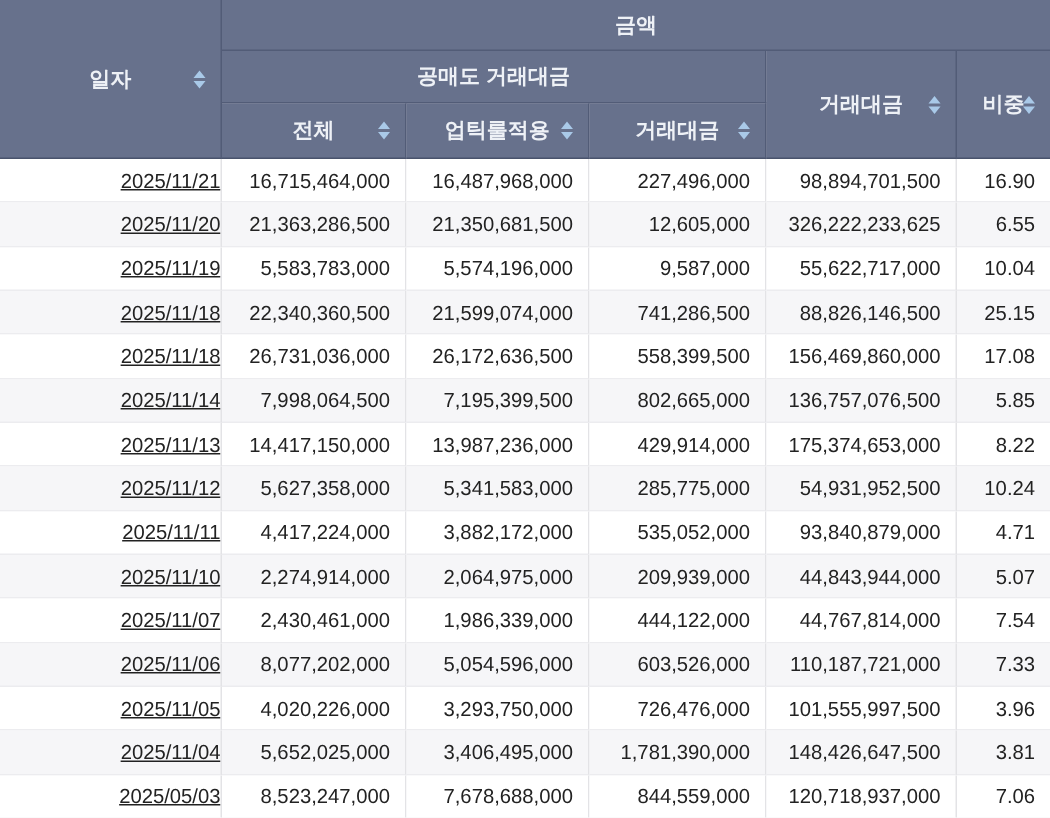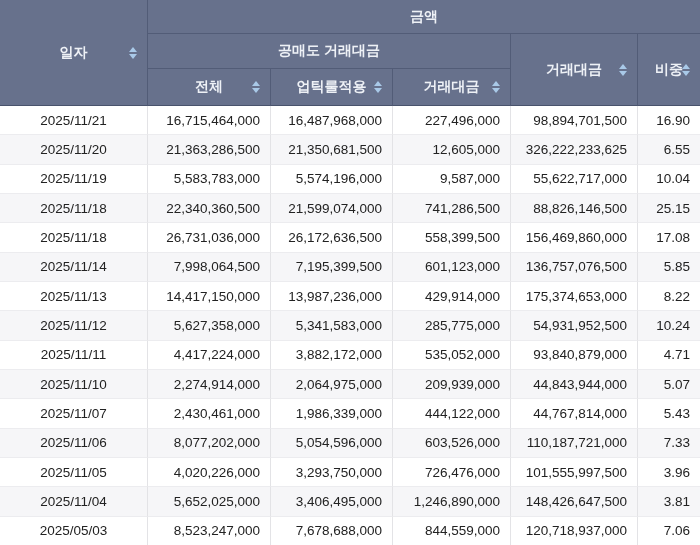--- a/index.html
+++ b/index.html
@@ -61,21 +61,21 @@
     text-align: right;
     padding: 0 10px 0 0;
     border-right: 1px solid #e3e3e6;
     border-bottom: 1px solid #ececef;
     background: #ffffff;
     white-space: nowrap;
     overflow: hidden;
     vertical-align: middle;
   }
   tbody td:last-child { border-right: none; }
-  tbody td.c-date { text-align: center; padding-right: 0; }
+  tbody td.c-date { text-align: right; padding-right: 0; text-decoration: underline; }
   tbody tr:nth-child(even) td { background: #f6f6f8; }
 </style>
 </head>
 <body>
 
 <div class="table-wrap">
   <table>
     <colgroup>
       <col style="width:148px">
       <col style="width:123px">
@@ -178,21 +178,21 @@
           <td>26,731,036,000</td>
           <td>26,172,636,500</td>
           <td>558,399,500</td>
           <td>156,469,860,000</td>
           <td>17.08</td>
         </tr>
         <tr>
           <td class="c-date">2025/11/14</td>
           <td>7,998,064,500</td>
           <td>7,195,399,500</td>
-          <td>601,123,000</td>
+          <td>802,665,000</td>
           <td>136,757,076,500</td>
           <td>5.85</td>
         </tr>
         <tr>
           <td class="c-date">2025/11/13</td>
           <td>14,417,150,000</td>
           <td>13,987,236,000</td>
           <td>429,914,000</td>
           <td>175,374,653,000</td>
           <td>8.22</td>
@@ -220,21 +220,21 @@
           <td>209,939,000</td>
           <td>44,843,944,000</td>
           <td>5.07</td>
         </tr>
         <tr>
           <td class="c-date">2025/11/07</td>
           <td>2,430,461,000</td>
           <td>1,986,339,000</td>
           <td>444,122,000</td>
           <td>44,767,814,000</td>
-          <td>5.43</td>
+          <td>7.54</td>
         </tr>
         <tr>
           <td class="c-date">2025/11/06</td>
           <td>8,077,202,000</td>
           <td>5,054,596,000</td>
           <td>603,526,000</td>
           <td>110,187,721,000</td>
           <td>7.33</td>
         </tr>
         <tr>
@@ -242,21 +242,21 @@
           <td>4,020,226,000</td>
           <td>3,293,750,000</td>
           <td>726,476,000</td>
           <td>101,555,997,500</td>
           <td>3.96</td>
         </tr>
         <tr>
           <td class="c-date">2025/11/04</td>
           <td>5,652,025,000</td>
           <td>3,406,495,000</td>
-          <td>1,246,890,000</td>
+          <td>1,781,390,000</td>
           <td>148,426,647,500</td>
           <td>3.81</td>
         </tr>
         <tr>
           <td class="c-date">2025/05/03</td>
           <td>8,523,247,000</td>
           <td>7,678,688,000</td>
           <td>844,559,000</td>
           <td>120,718,937,000</td>
           <td>7.06</td>

